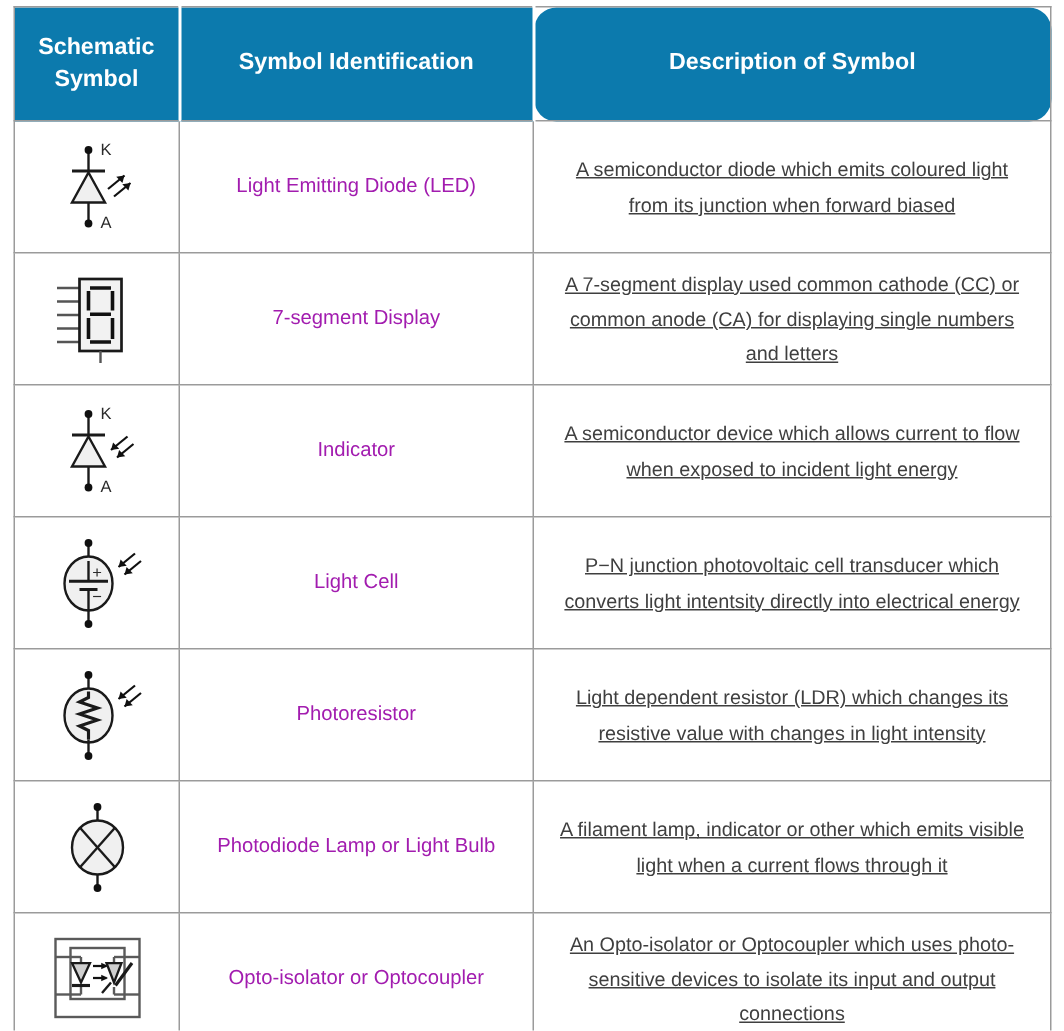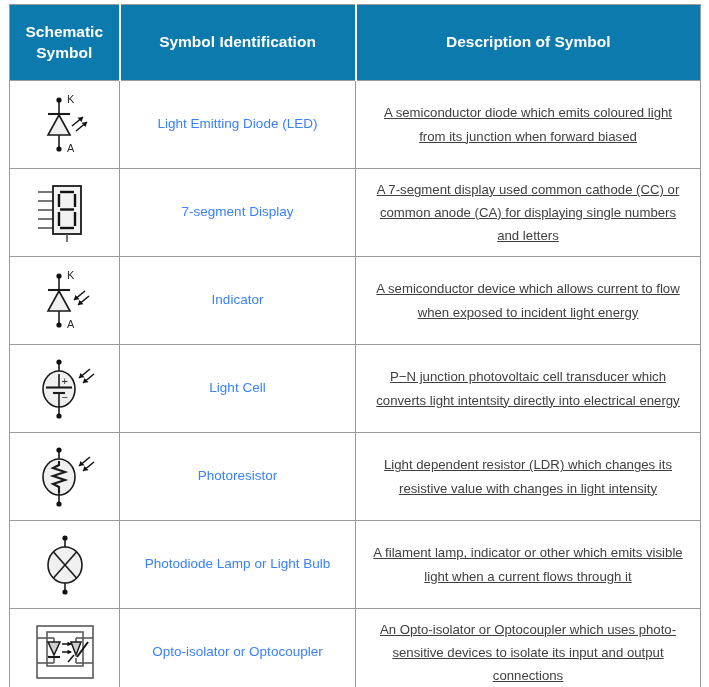--- a/index.html
+++ b/index.html
@@ -40,21 +40,21 @@
     font-size: 15.5px;
     line-height: 1.35;
     text-align: center;
     vertical-align: middle;
     height: 76px;
     padding: 4px 8px;
     border-right: 2px solid #ffffff;
     border-bottom: none;
     box-sizing: border-box;
   }
-  thead th:last-child { border-right: none; }
+  thead th:last-child { border-right: none; border-radius: 15px; }
 
   tbody td {
     border: 1px solid #9b9b9b;
     vertical-align: middle;
     text-align: center;
     color: #3a3a3a;
     box-sizing: border-box;
   }
 
   tbody tr { height: 88px; }
@@ -64,21 +64,21 @@
   }
   td.sym-cell svg {
     display: block;
     margin: 0 auto;
   }
 
   td.ident-cell {
     font-size: 13.5px;
     line-height: 1.5;
     padding: 6px 10px;
-    color: #3b82f6;
+    color: #a21caf;
   }
 
   td.desc-cell {
     font-size: 13.2px;
     line-height: 1.75;
     padding: 8px 14px;
     color: #3f3f3f;
     text-decoration: underline;
   }
 

